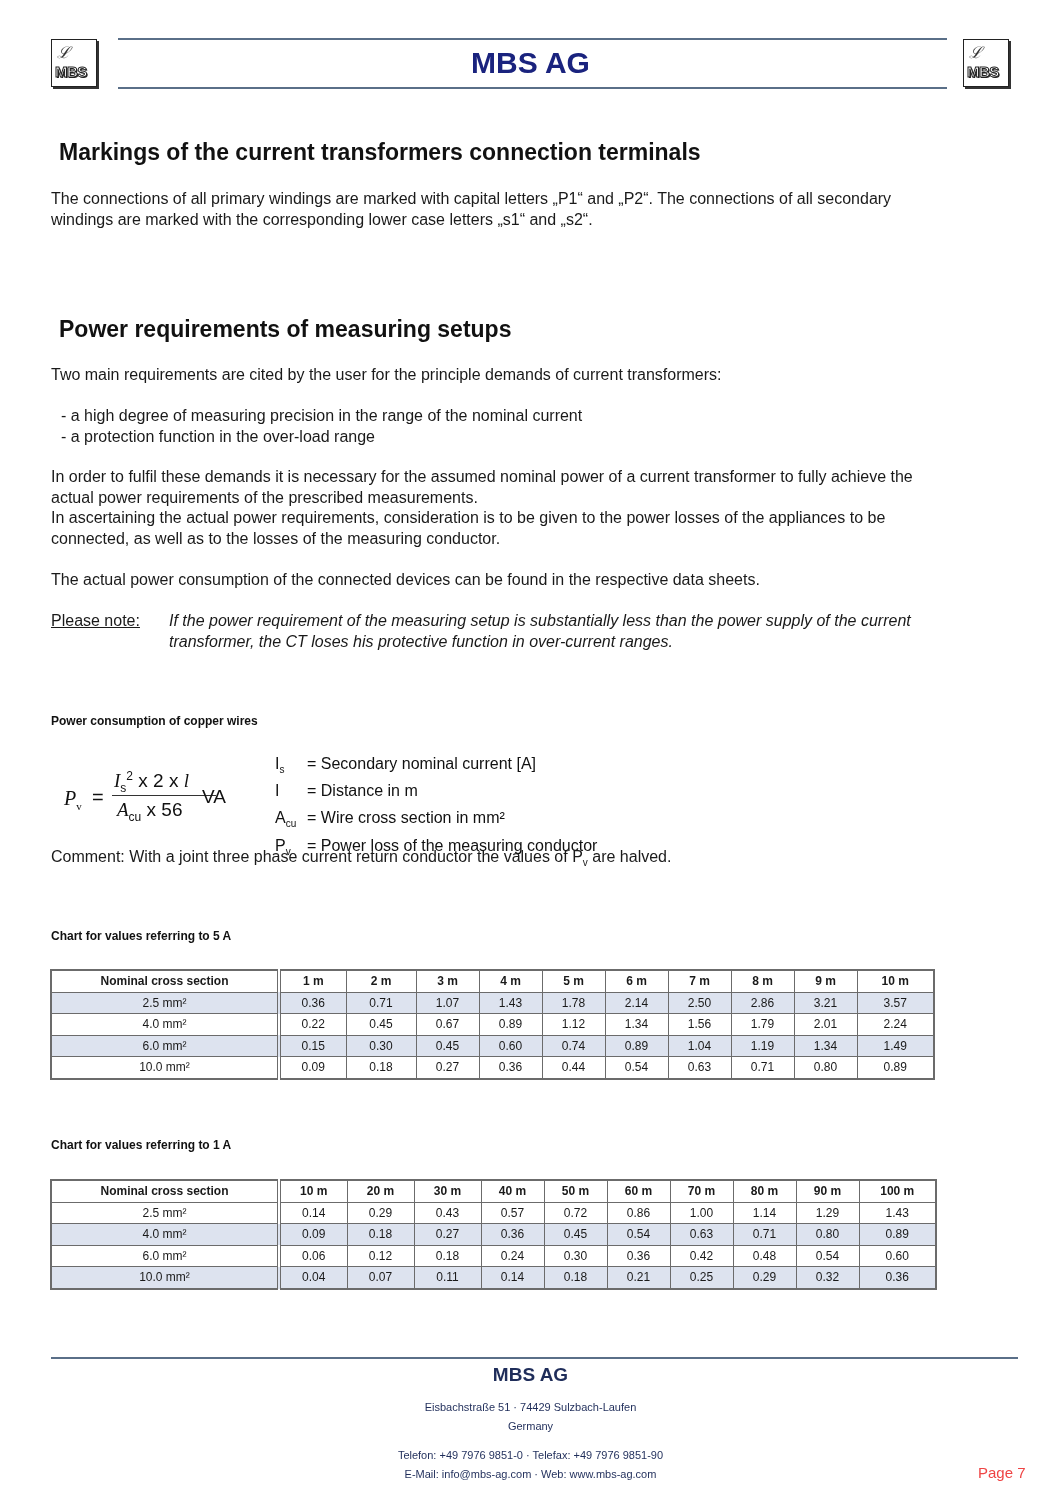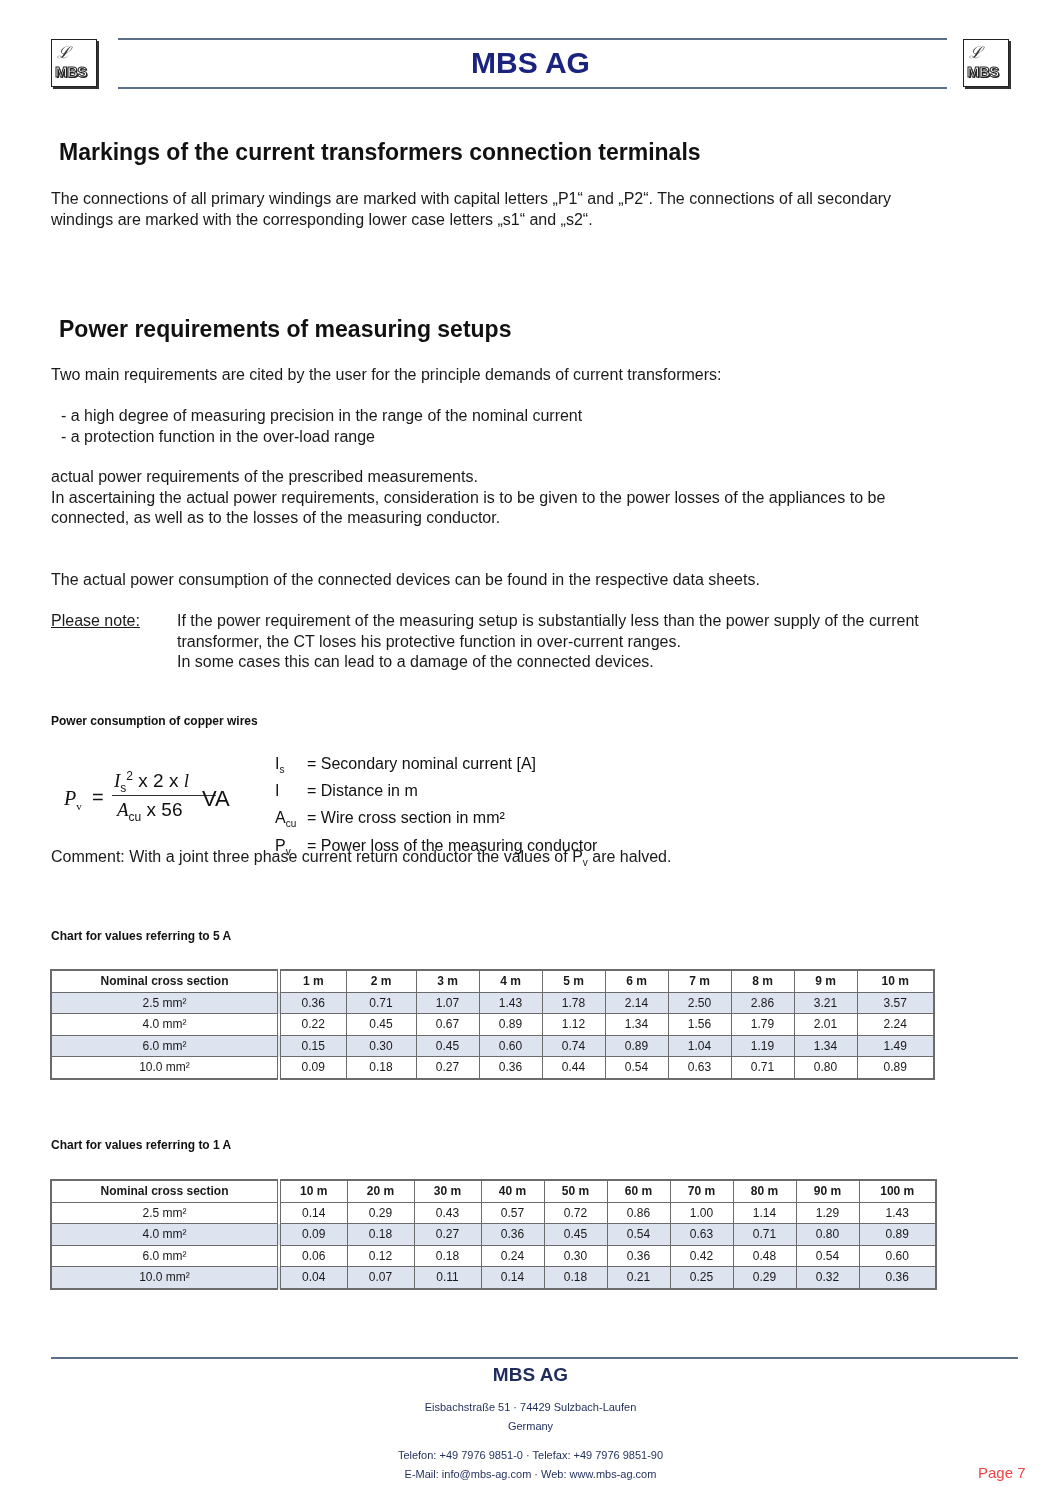--- a/index.html
+++ b/index.html
@@ -31,21 +31,21 @@
   h3 { position: absolute; margin: 0; font-size: 12px; font-weight: bold; }
 
   
   .formula { position: absolute; left: 60px; top: 765px; width: 200px; height: 60px; font-size: 19px; }
   .formula .pv { position: absolute; left: 4px; top: 22px; font-family: "Liberation Serif", serif; font-style: italic; font-size: 20px; }
   .formula .pv sub { font-style: normal; font-size: 11px; }
   .formula .eq { position: absolute; left: 32px; top: 21px; font-size: 20px; }
   .formula .num { position: absolute; left: 54px; top: 4px; font-size: 19px; }
   .formula .frac-line { position: absolute; left: 52px; top: 30px; width: 104px; height: 1px; background: #333; }
   .formula .den { position: absolute; left: 57px; top: 34px; font-size: 19px; }
-  .formula .va { position: absolute; left: 142px; top: 21px; font-size: 22px; }
+  .formula .va { position: absolute; left: 142px; top: 21px; font-size: 19px; }
   .formula i { font-family: "Liberation Serif", serif; }
   .formula sup, .formula sub { font-size: 12px; }
 
   .legend { position: absolute; left: 275px; top: 753px; font-size: 16px; line-height: 21px; }
   .legend .row { display: flex; }
   .legend .sym { width: 32px; }
   .legend .sym sub { font-size: 10px; }
 
   
   table.ct {
@@ -86,30 +86,30 @@
   <div>windings are marked with the corresponding lower case letters „s1“ and „s2“.</div>
 </div>
 
 <h2 style="left:51px; top:308px;">Power requirements of measuring setups</h2>
 <div class="p" style="left:51px; top:365px;">Two main requirements are cited by the user for the principle demands of current transformers:</div>
 <div class="p" style="left:61px; top:406px;">
   <div>- a high degree of measuring precision in the range of the nominal current</div>
   <div>- a protection function in the over-load range</div>
 </div>
 <div class="p" style="left:51px; top:467px; width:980px;">
+  <div>In order to fulfil these demands it is necessary for the assumed nominal power of a current transformer to fully achieve the</div>
   <div>actual power requirements of the prescribed measurements.</div>
   <div>In ascertaining the actual power requirements, consideration is to be given to the power losses of the appliances to be</div>
   <div>connected, as well as to the losses of the measuring conductor.</div>
 </div>
 <div class="p" style="left:51px; top:570px;">The actual power consumption of the connected devices can be found in the respective data sheets.</div>
 <div class="p note-label" style="left:51px; top:611px;">Please note:</div>
-<div class="p" style="left:177px; top:611px; width:850px;">
+<div class="p" style="left:169px; top:611px; width:850px;font-style:italic;">
   <div>If the power requirement of the measuring setup is substantially less than the power supply of the current</div>
   <div>transformer, the CT loses his protective function in over-current ranges.</div>
-  <div>In some cases this can lead to a damage of the connected devices.</div>
 </div>
 
 <h3 style="left:51px; top:714px;">Power consumption of copper wires</h3>
 
 <div class="formula">
   <span class="pv"><span>P</span><sub>v</sub></span>
   <span class="eq">=</span>
   <span class="num"><i>I</i><sub>s</sub><sup>2</sup><span style="white-space:pre"> x 2 x </span><i>l</i></span>
   <span class="frac-line"></span>
   <span class="den"><i>A</i><sub>cu</sub><span style="white-space:pre"> x 56</span></span>

